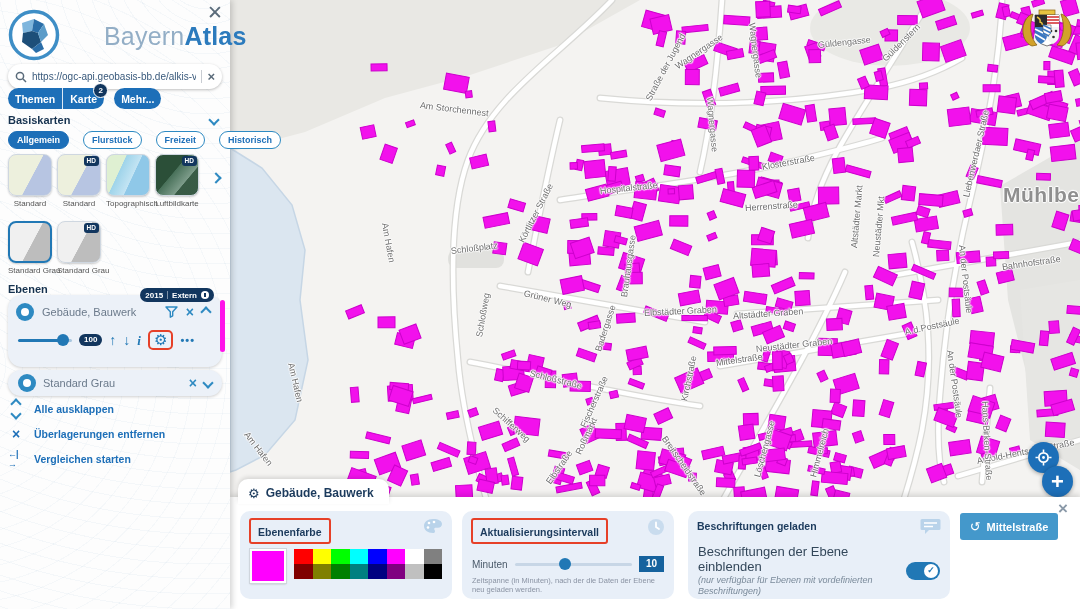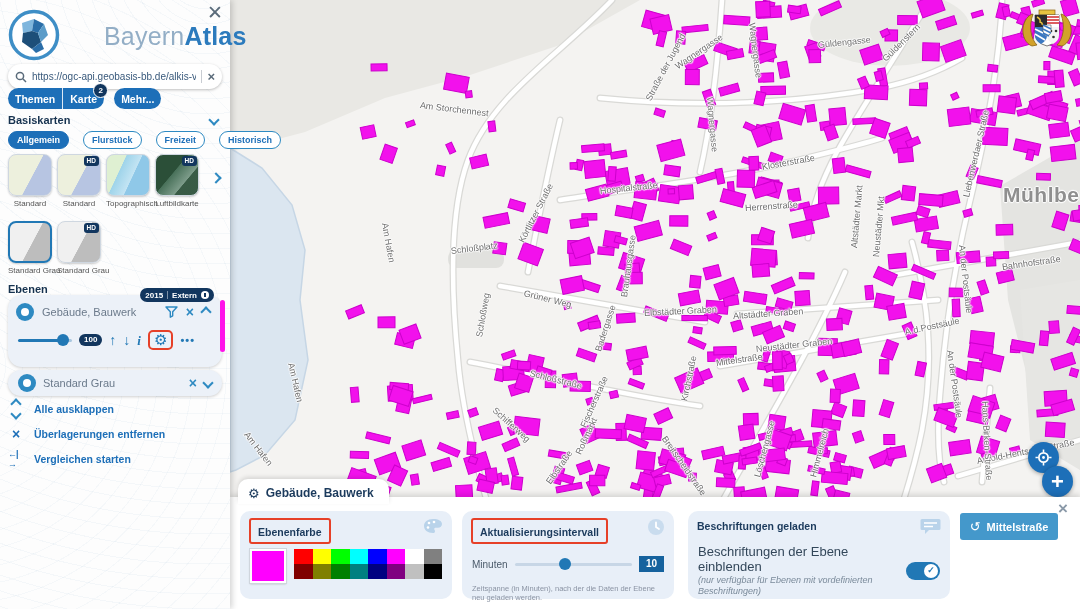--- a/index.html
+++ b/index.html
@@ -102,21 +102,21 @@
   #btab{position:absolute;left:8px;top:-18px;height:18px;padding:5px 15px 2px 10px;background:#fff;border-radius:10px 10px 0 0;
     box-shadow:0 -2px 4px rgba(0,0,0,.12);display:flex;align-items:center;gap:6px;}
   #btab .gear{color:#1b3a5c;font-size:13px;}
   #btab .t{font-size:12px;font-weight:bold;color:#1b3a5c;}
   #bp-close{position:absolute;right:12px;top:3px;color:#8a99a8;font-size:17px;font-weight:bold;line-height:1;}
   .pcard{position:absolute;top:14px;height:88px;background:#e8eff8;border-radius:10px;box-sizing:border-box;}
   #pc1{left:10px;width:212px;} #pc2{left:232px;width:212px;} #pc3{left:458px;width:262px;}
   .pc-h{display:flex;align-items:flex-start;justify-content:space-between;padding:7px 9px 0 9px;}
   .redbox{border:2px solid #e64028;border-radius:3px;padding:2px 7px;display:inline-block;}
   .pc-title{font-size:10.5px;font-weight:bold;color:#1b3a5c;}
-  .caption{font-size:7.5px;color:#8a93a3;padding:4px 10px 0 10px;line-height:1.25;margin-top:8px;}
+  .caption{font-size:7.5px;color:#8a93a3;padding:4px 10px 0 10px;line-height:1.25;}
   #swatches{display:flex;align-items:flex-start;gap:8px;padding:5px 10px 0 10px;}
   #bigswatch{width:34px;height:30px;border:2px solid #fff;outline:1px solid #cfd5dd;box-shadow:0 1px 2px rgba(0,0,0,.25);}
   #palette-grid{display:grid;grid-template-columns:repeat(8,18.5px);grid-auto-rows:15px;}
   .swatch{width:18.5px;height:15px;}
   #int-row{display:flex;align-items:center;gap:7px;padding:12px 10px 0 10px;}
   #int-row .unit{font-size:10px;color:#4a5a6a;flex:none;}
   #int-track{flex:1;height:3px;background:#c7d6e6;border-radius:2px;position:relative;}
   #int-track .hd2{position:absolute;left:38%;top:-5px;width:12px;height:12px;border-radius:50%;background:#2178b5;}
   #int-val{background:#15629e;color:#fff;font-size:10px;font-weight:bold;border-radius:0;padding:2px 7px;line-height:1.2;}
   #lab-body{display:flex;align-items:center;gap:8px;padding:9px 10px 0 10px;}

